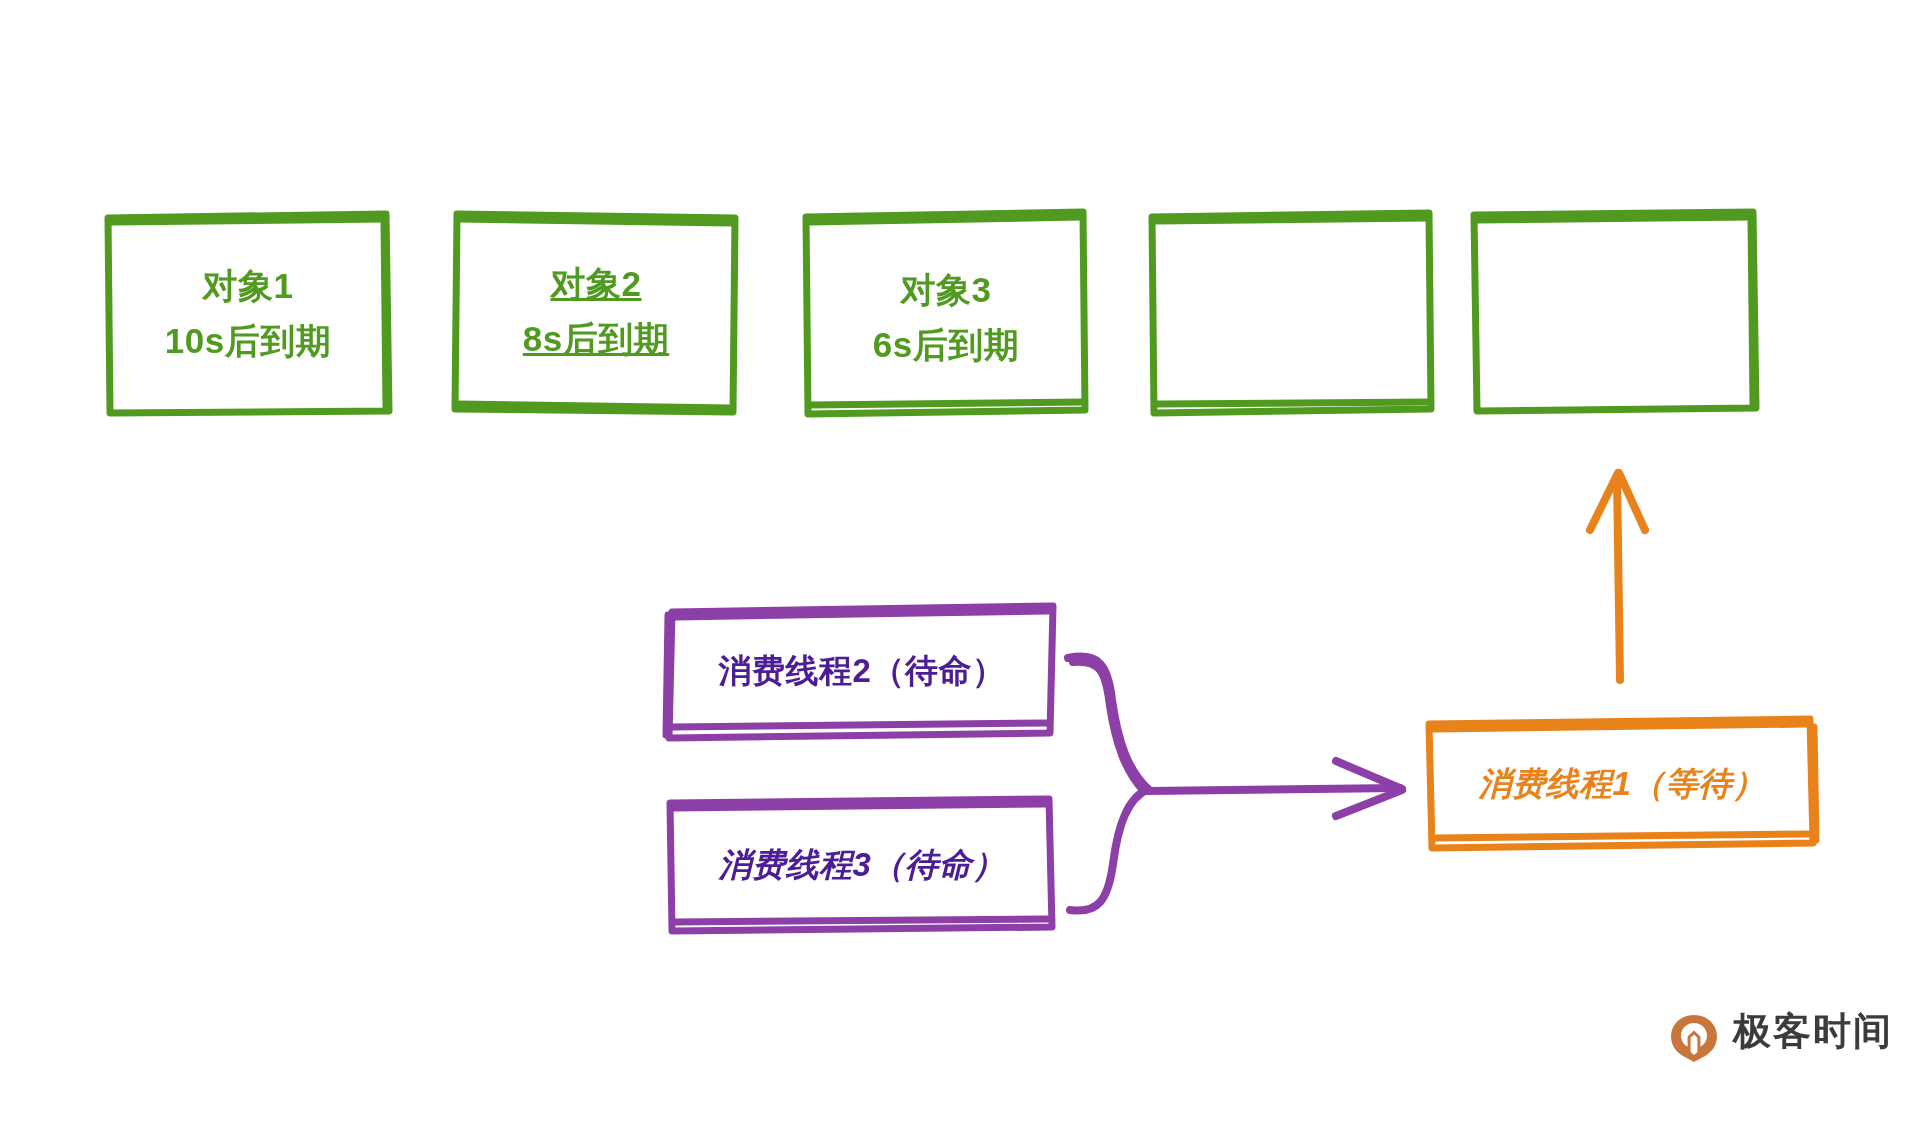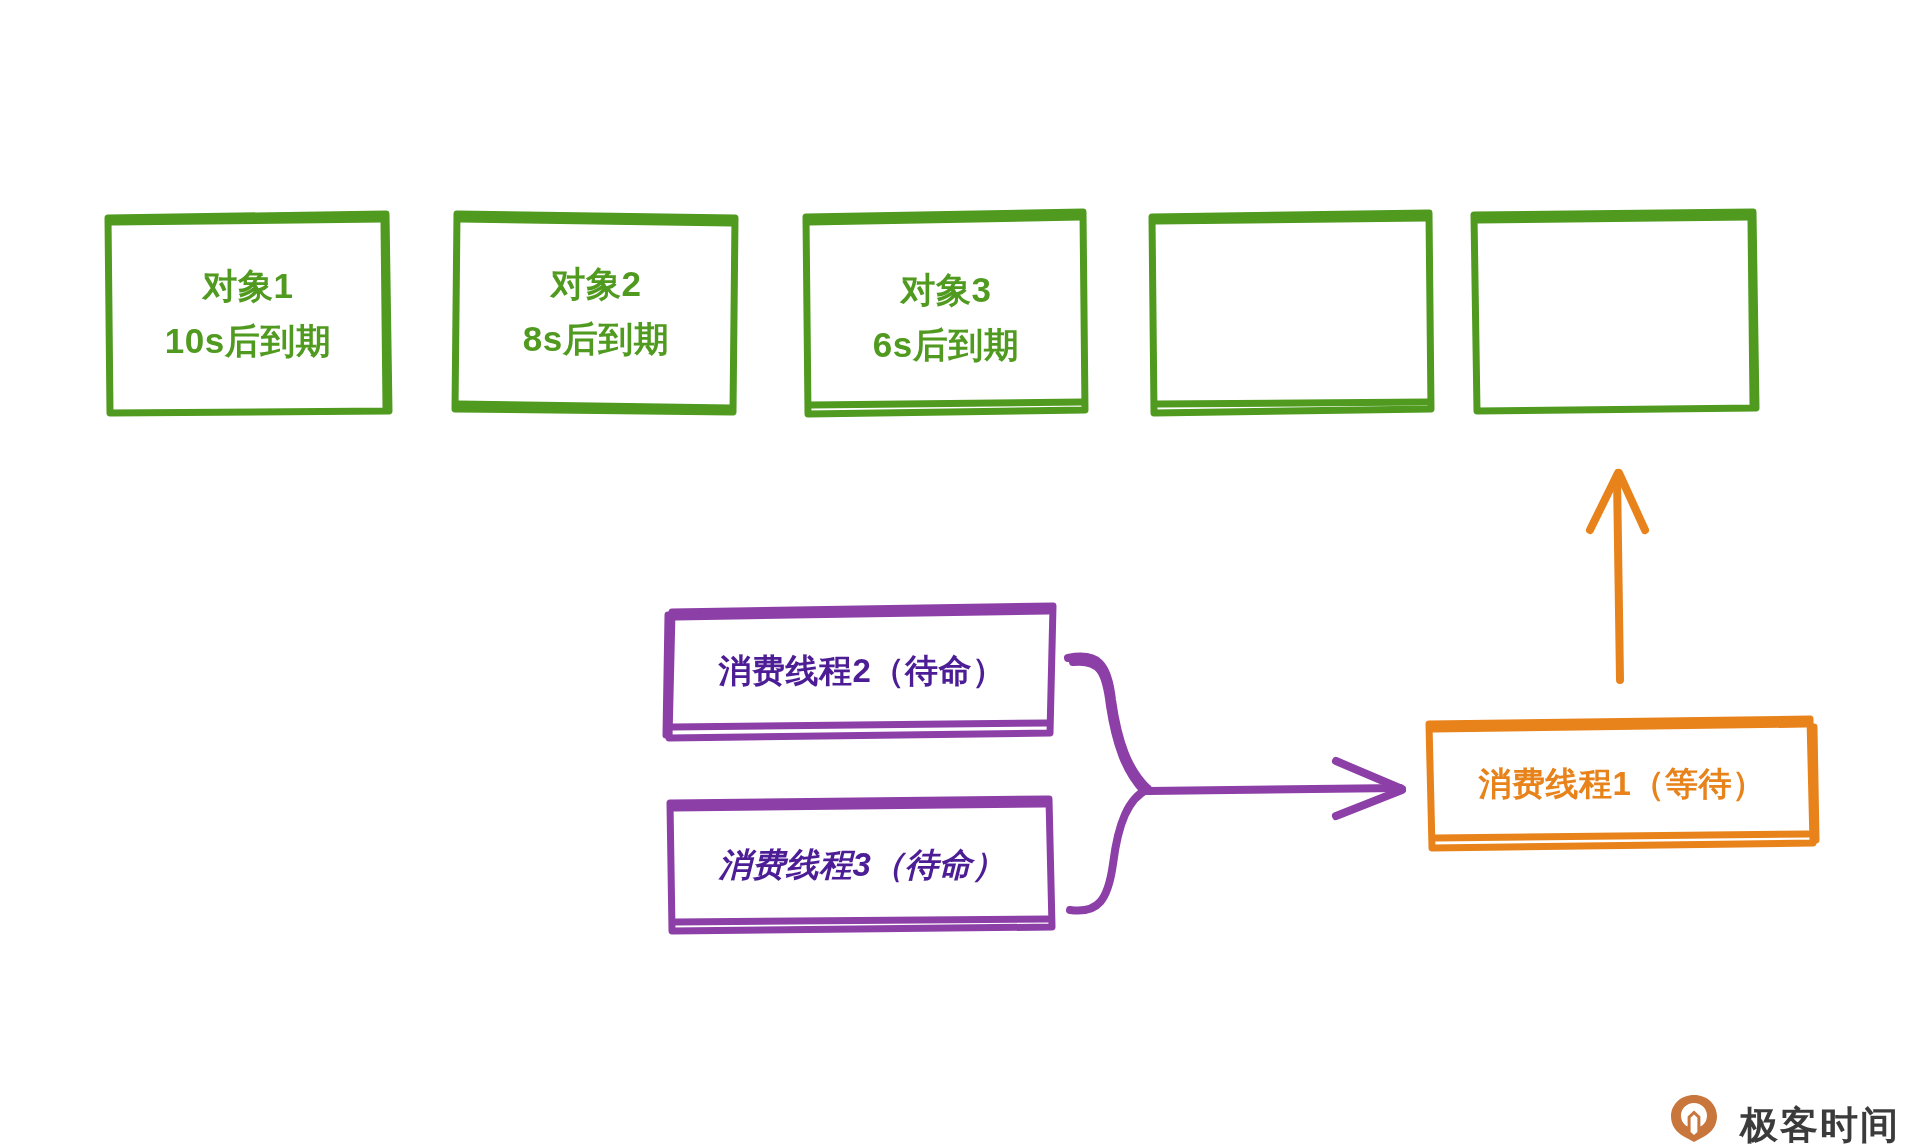--- a/index.html
+++ b/index.html
@@ -32,27 +32,27 @@
   
   .obj{width:280px;height:197px;color:#4f9a1f;}
   .obj .ln{font-size:35px;font-weight:700;line-height:1.55;}
 
   
   .thr{width:388px;height:131px;color:#4c1d95;}
   .thr .ln{font-size:33px;font-weight:700;}
 
   
   .thr-o{width:388px;height:126px;color:#e8821a;}
-  .thr-o .ln{font-size:33px;font-weight:700;}
+  .thr-o .ln{font-size:33px;font-weight:700;font-style:italic;}
 
   
   #logo{
-    position:absolute;left:1668px;top:1072px;
+    position:absolute;left:1668px;top:1012px;
     width:230px;height:72px;
-    display:flex;align-items:flex-end;gap:20px;
+    display:flex;align-items:flex-start;gap:13px;
   }
   #logo .mark{width:52px;height:52px;flex:0 0 52px;position:relative;}
   #logo .word{
     font-size:38px;font-weight:700;color:#3b3b3b;
     letter-spacing:2px;line-height:1;white-space:nowrap;
     font-family:"Liberation Sans","DejaVu Sans",sans-serif;
   }
 </style>
 </head>
 <body>
@@ -126,21 +126,21 @@
       </g>
 
     </g>
   </svg>
 
   <div class="node obj" style="left:108px;top:215px;">
     <span class="ln">对象1</span>
     <span class="ln">10s后到期</span>
   </div>
 
-  <div class="node obj" style="left:456px;top:213px;">
+  <div class="node obj" style="left:456px;top:213px;text-decoration:underline;">
     <span class="ln">对象2</span>
     <span class="ln">8s后到期</span>
   </div>
 
   <div class="node obj" style="left:806px;top:219px;">
     <span class="ln">对象3</span>
     <span class="ln">6s后到期</span>
   </div>
 
 

